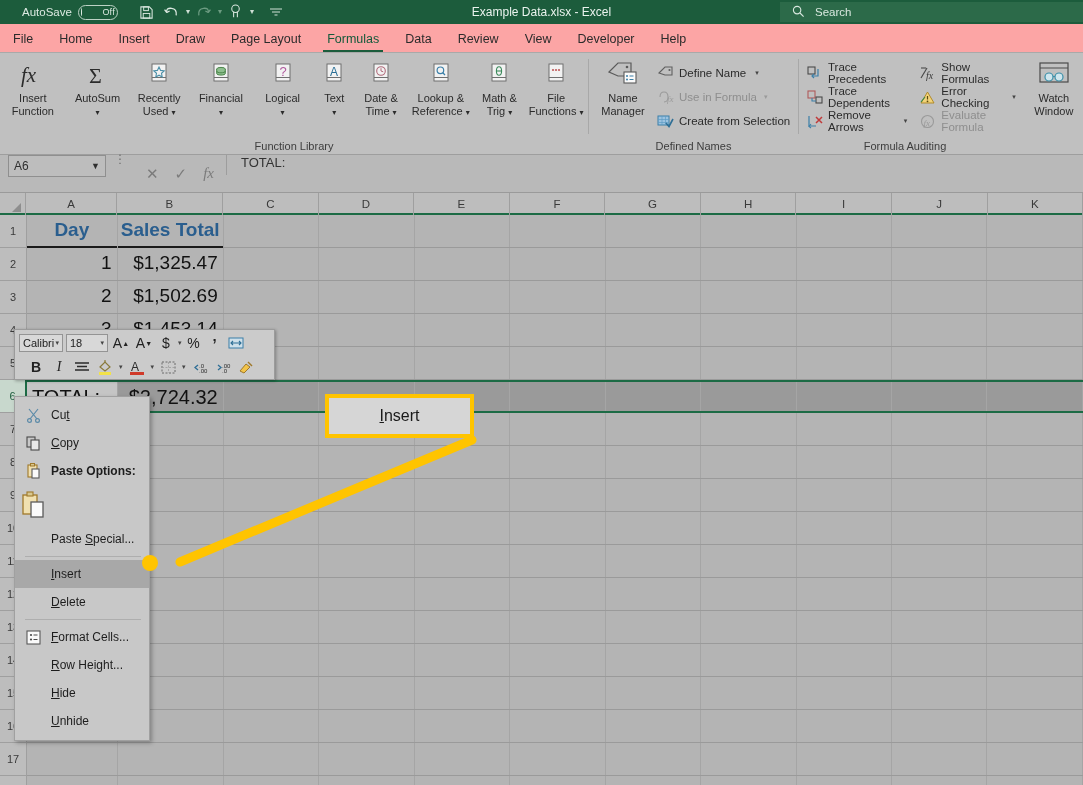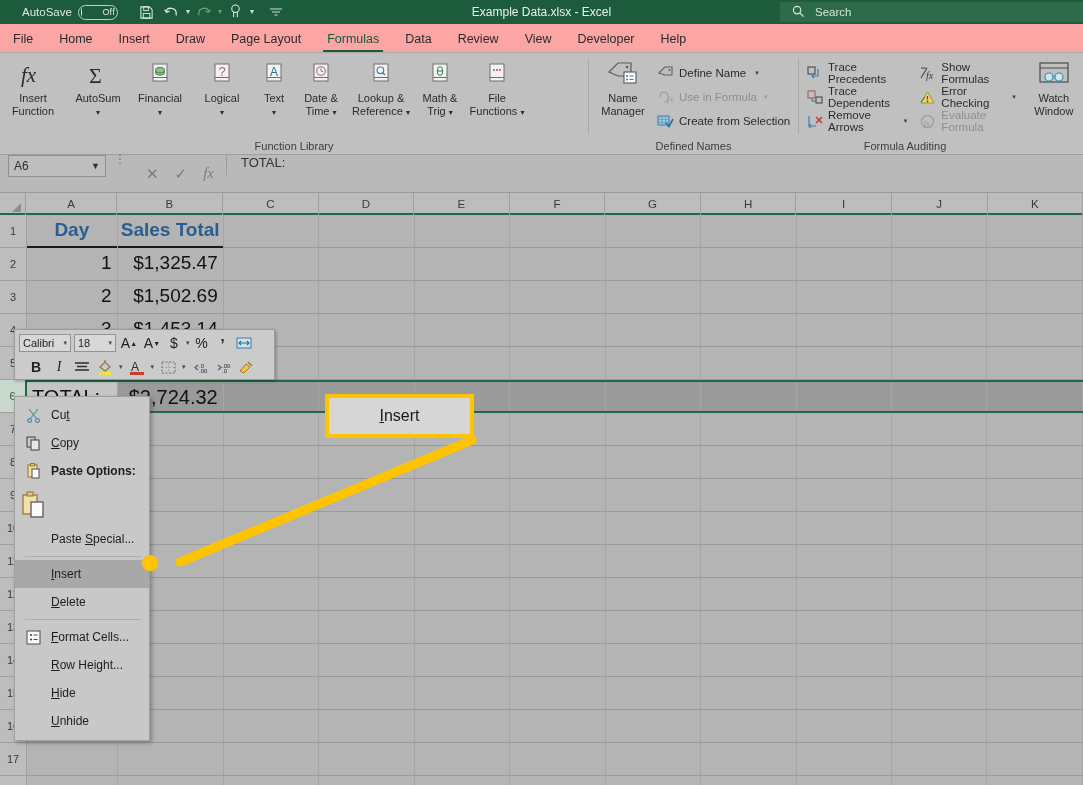--- a/index.html
+++ b/index.html
@@ -159,21 +159,21 @@
     background:#cbcbcb; border:1px solid #9b9b9b;
     box-shadow:1px 1px 3px rgba(0,0,0,.3); z-index:40;
     font-size:11px; color:#222;
   }
   .mb-row{ display:flex; align-items:center; height:24px; padding:2px 4px 0 4px; gap:3px; }
   .mb-combo{
     height:18px; border:1px solid #949494; background:#d8d8d8;
     display:flex; align-items:center; justify-content:space-between;
     padding:0 3px; font-size:11px; color:#222;
   }
-  .mb-font{ width:52px;align-items:center; }
+  .mb-font{ width:44px;align-items:center; }
   .mb-size{ width:42px; }
   .mb-btn{
     min-width:18px; height:19px; display:flex; align-items:center; justify-content:center;
     font-size:12px; color:#222;
   }
   .mb-btn.bold{ font-weight:bold; }
   .mb-btn.ital{ font-style:italic; font-family:"Liberation Serif", serif; }
   .tiny-caret{ font-size:7px; color:#444; }
 
   
@@ -293,20 +293,30 @@
         </span>
       </div>
       <div class="vsep"></div>
       <div class="bigbtn">
         <span class="ico">
           <svg width="28" height="28" viewBox="0 0 28 28">
               <text x="5" y="22" font-family="Liberation Serif, serif" font-size="22" fill="#2b2b2b">Σ</text>
             </svg>
         </span>
         <span class="lbl"><span>AutoSum</span><br><span class="ch">▾</span></span>
+      </div>
+      <div class="bigbtn">
+        <span class="ico">
+          <svg width="26" height="28" viewBox="0 0 26 28">
+              <rect x="6" y="3" width="14" height="17" fill="#f2f2f2" stroke="#6f6f6f" stroke-width="1"></rect>
+              <path d="M6 16.5h14" stroke="#6f6f6f" stroke-width="1"></path>
+              <path d="M13 6 l1.6 3.4 3.6.4-2.7 2.5.7 3.6L13 14.2 9.8 15.9l.7-3.6L7.8 9.8l3.6-.4z" fill="none" stroke="#4a8fa8" stroke-width="1.1"></path>
+            </svg>
+        </span>
+        <span class="lbl"><span>Recently</span><br><span>Used</span> <span class="ch">▾</span></span>
       </div>
       <div class="bigbtn">
         <span class="ico">
           <svg width="26" height="28" viewBox="0 0 26 28">
               <rect x="6" y="3" width="14" height="17" fill="#f2f2f2" stroke="#6f6f6f" stroke-width="1"></rect>
               <path d="M6 16.5h14" stroke="#6f6f6f" stroke-width="1"></path>
               <ellipse cx="13" cy="8" rx="4.3" ry="1.6" fill="#8fbf8f" stroke="#3c7a3c" stroke-width=".9"></ellipse>
               <path d="M8.7 8v4.5c0 .9 1.9 1.6 4.3 1.6s4.3-.7 4.3-1.6V8" fill="#8fbf8f" stroke="#3c7a3c" stroke-width=".9"></path>
               <path d="M8.7 10.2c0 .9 1.9 1.6 4.3 1.6s4.3-.7 4.3-1.6" fill="none" stroke="#3c7a3c" stroke-width=".8"></path>
             </svg>

